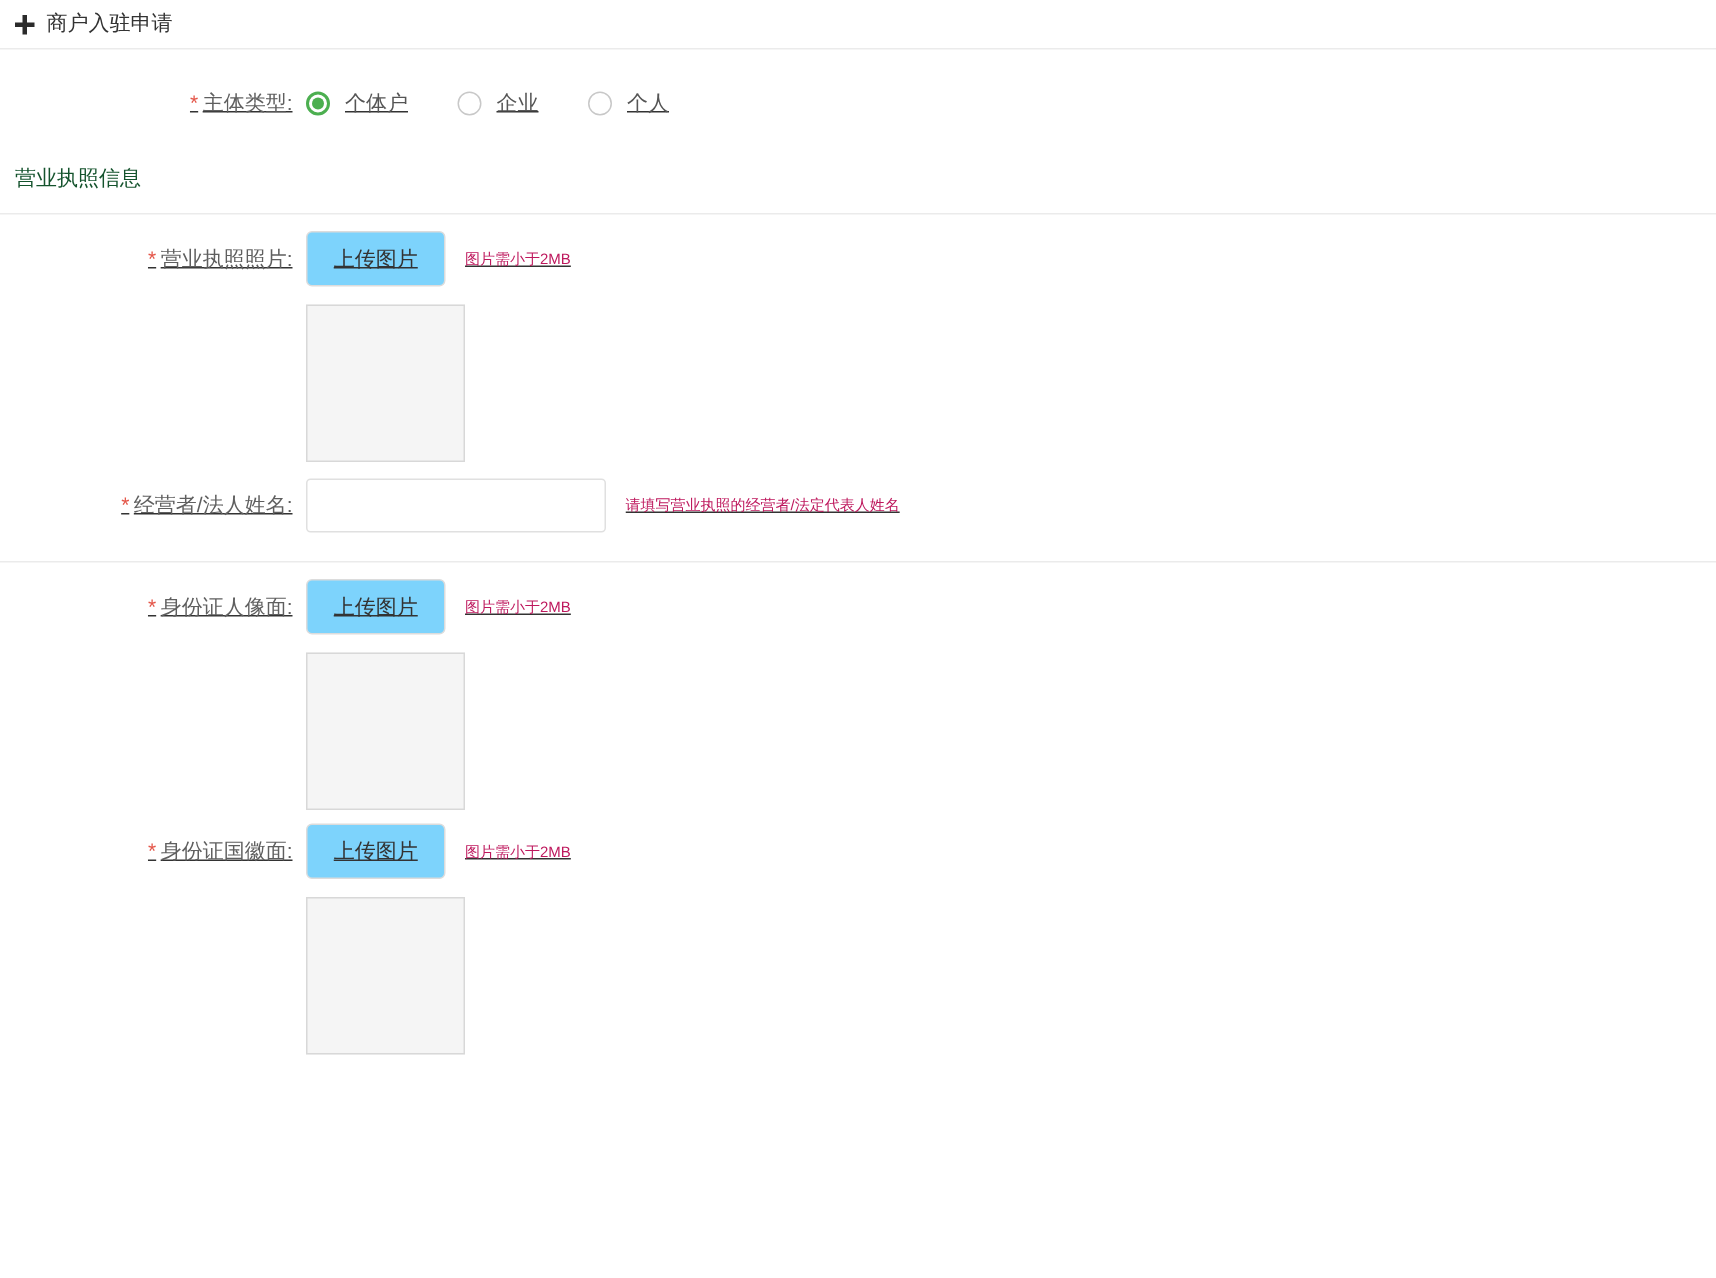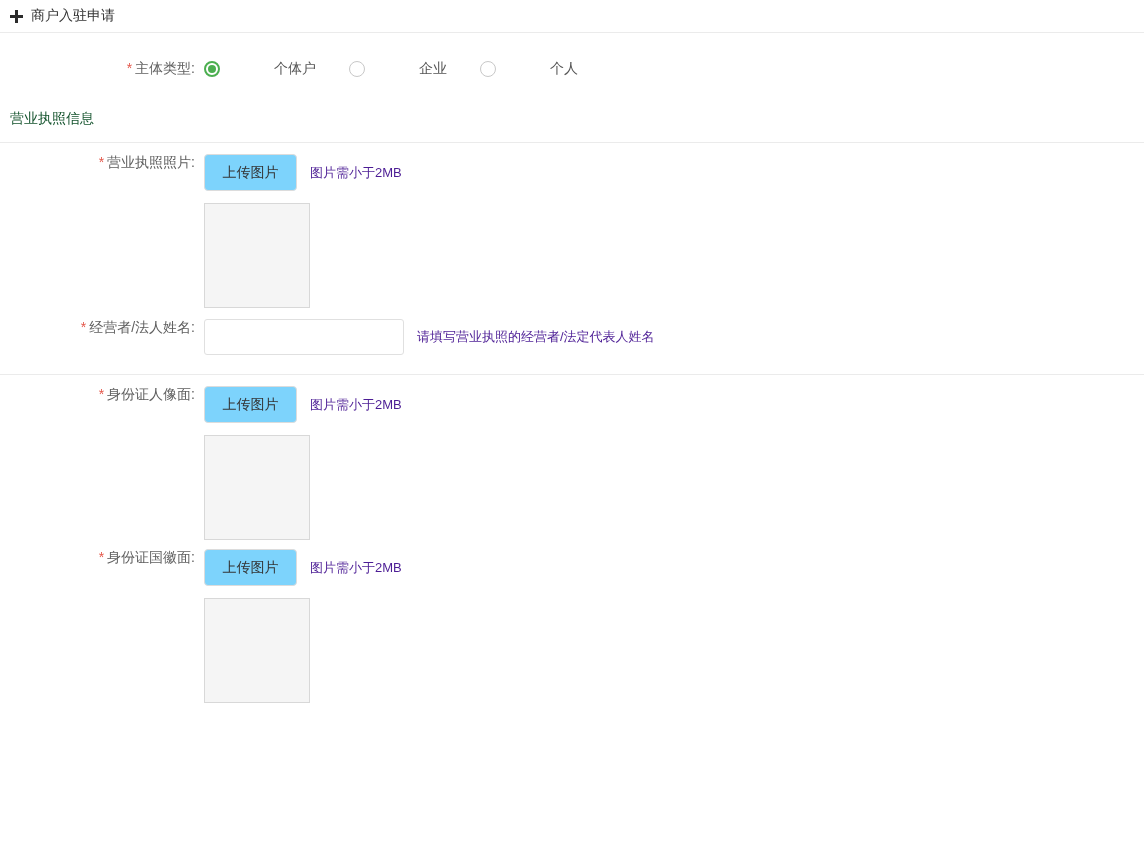--- a/index.html
+++ b/index.html
@@ -13,30 +13,30 @@
     height:26px; display:flex; align-items:center;
     padding:16px 10px; border-bottom:1px solid #ebebeb;
   }
   .plus-icon { position:relative; width:13px; height:13px; margin-right:8px; flex-shrink:0; }
   .plus-icon::before { content:""; position:absolute; left:0; top:5px; width:13px; height:3px; background:#2b2b2b; }
   .plus-icon::after  { content:""; position:absolute; left:5px; top:0; width:3px; height:13px; background:#2b2b2b; }
   .panel-title { font-size:14px; color:#333; }
 
   .form { padding-top:27px; }
 
-  .form-row { display:flex; align-items:flex-start; margin-bottom:19px; }
+  .form-row { display:flex; align-items:center; margin-bottom:19px;text-decoration:underline; }
   .form-label {
     width:195px; flex-shrink:0; text-align:right;
     color:#5f5f5f; font-size:14px; white-space:nowrap;
   }
   .req { color:#e45649; margin-right:3px; }
   .form-content { margin-left:9px; display:flex; align-items:center; min-width:0; }
 
   
-  .radio-option { display:inline-flex; align-items:center; margin-right:33px; cursor:pointer;gap:44px; }
+  .radio-option { display:inline-flex; align-items:center; margin-right:33px; cursor:pointer; }
   .radio-circle {
     width:16px; height:16px; border:1px solid #c8c8c8; border-radius:50%;
     background:#fff; margin-right:10px; position:relative; flex-shrink:0;
   }
   .radio-circle.checked { border:2px solid #4caf50; }
   .radio-circle.checked::after {
     content:""; position:absolute; left:2px; top:2px; width:8px; height:8px;
     border-radius:50%; background:#4caf50;
   }
   .radio-text { color:#555; }
@@ -44,21 +44,21 @@
   .section-title { padding-left:10px; font-size:14px; color:#14532d; margin-bottom:14px; margin-top:0; }
   .section-divider { border:none; border-top:1px solid #ebebeb; margin:0 0 11px 0; }
 
   .upload-btn {
     width:93px; height:37px; background:#7dd3fc;
     border:1px solid #dcdcdc; border-radius:4px;
     font-size:14px; color:#333; font-family:inherit;
     display:flex; align-items:center; justify-content:center;
     cursor:pointer; flex-shrink:0;
   }
-  .hint { margin-left:13px; color:#4c1d95; font-size:13px; white-space:nowrap; overflow:hidden; }
+  .hint { margin-left:13px; color:#be185d; font-size:10px; white-space:nowrap; overflow:hidden; }
 
   .text-input {
     width:200px; height:36px; border:1px solid #e0e0e0; border-radius:3px;
     padding:0 10px; font-size:14px; font-family:inherit; color:#333;
     outline:none; background:#fff; flex-shrink:0;
   }
 
   .img-placeholder {
     width:106px; height:105px; background:#f5f5f5;
     border:1px solid #d8d8d8; margin:12px 0 11px 204px;

